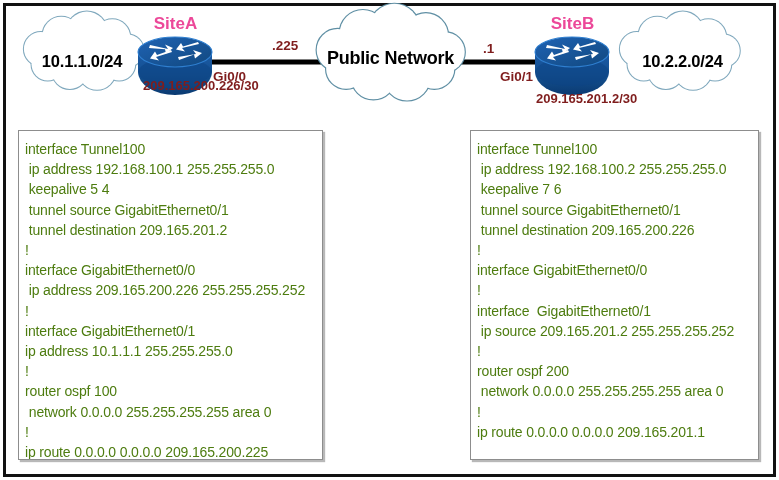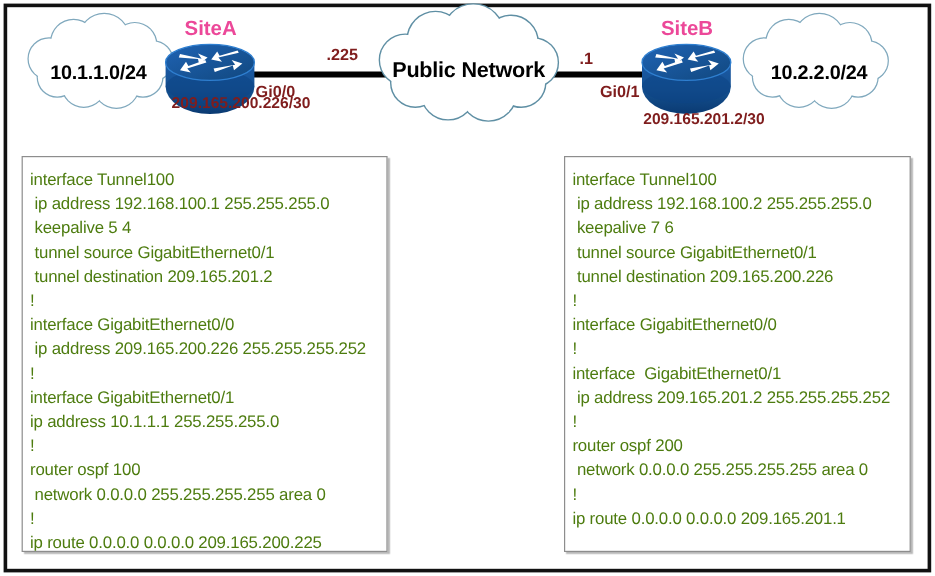--- a/index.html
+++ b/index.html
@@ -263,21 +263,21 @@
     <ul class="config-lines" id="config-right-lines">
         <li>interface Tunnel100</li>
         <li> ip address 192.168.100.2 255.255.255.0</li>
         <li> keepalive 7 6</li>
         <li> tunnel source GigabitEthernet0/1</li>
         <li> tunnel destination 209.165.200.226</li>
         <li>!</li>
         <li>interface GigabitEthernet0/0</li>
         <li>!</li>
         <li>interface  GigabitEthernet0/1</li>
-        <li> ip address 209.165.201.2 255.255.255.252</li>
+        <li> ip source 209.165.201.2 255.255.255.252</li>
         <li>!</li>
         <li>router ospf 200</li>
         <li> network 0.0.0.0 255.255.255.255 area 0</li>
         <li>!</li>
         <li>ip route 0.0.0.0 0.0.0.0 209.165.201.1</li>
       </ul>
   </div>
 
 </div>
 

